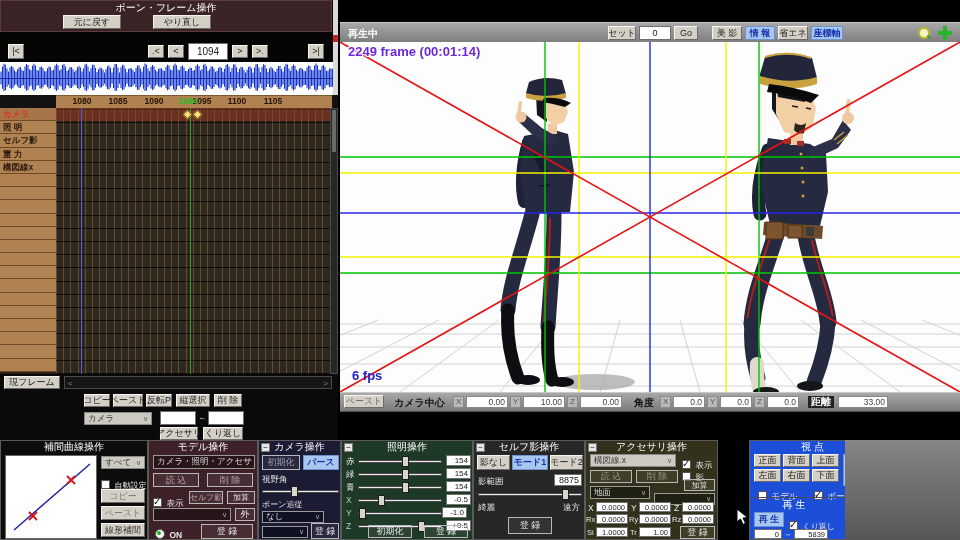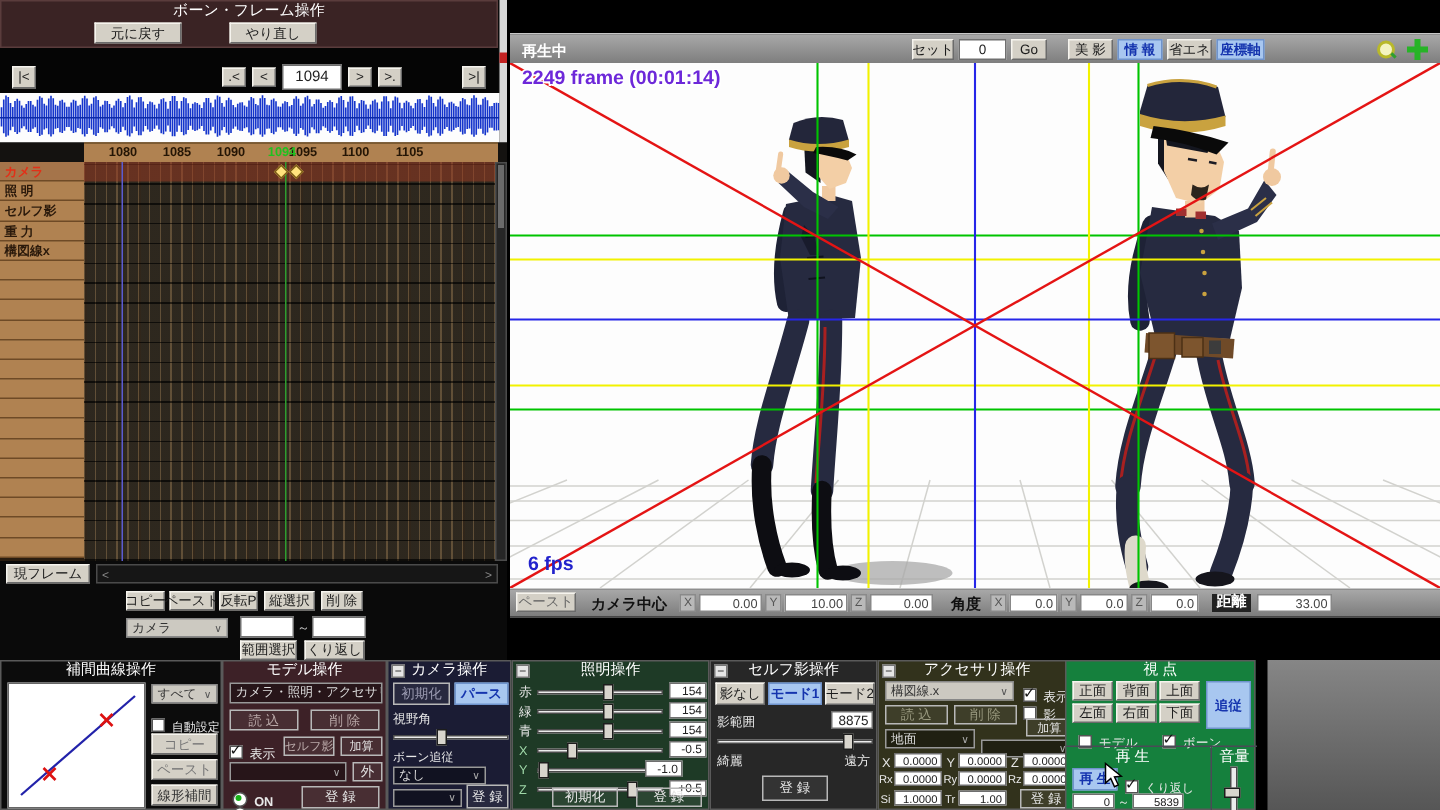--- a/index.html
+++ b/index.html
@@ -143,21 +143,21 @@
     <div class="btn abs" style="left:146px;top:394px;width:26px;height:13px;">反転P</div>
     <div class="btn abs" style="left:176px;top:394px;width:34px;height:13px;">縦選択</div>
     <div class="btn abs" style="left:214px;top:394px;width:28px;height:13px;">削 除</div>
     <div class="sel sel-light abs" style="left:84px;top:412px;width:68px;height:13px;">
       <span>カメラ</span>
         <span class="arr">∨</span>
     </div>
     <input class="tfield abs" style="left: 160px; top: 411px; width: 36px; height: 14px;" value="">
     <span class="abs lbl" style="left:198px;top:414px;color:#ccc;">～</span>
     <input class="tfield abs" style="left: 208px; top: 411px; width: 36px; height: 14px;" value="">
-    <div class="btn abs" style="left:160px;top:427px;width:38px;height:13px;">範囲選択</div>
+    <div class="btn abs" style="left:160px;top:427px;width:38px;height:13px;">アクセサリ</div>
     <div class="btn abs" style="left:203px;top:427px;width:40px;height:13px;">くり返し</div>
   </div>
 
   <div class="abs" style="left:340px;top:0;width:620px;height:440px;background:#000;">
 
     <div class="abs vph" style="left:0;top:22px;width:620px;height:20px;">
       <span class="abs" style="left:8px;top:4px;font-size:10px;color:#fff;font-weight:bold;">再生中</span>
       <div class="btn abs" style="left:268px;top:3px;width:28px;height:14px;">セット</div>
       <input class="tfield abs" style="left: 299px; top: 3px; width: 32px; height: 14px; text-align: center;" value="0">
       <div class="btn abs" style="left:334px;top:3px;width:24px;height:14px;">Go</div>
@@ -414,21 +414,21 @@
         <div class="abs" style="top:39px;width:132px;height:12px;">
           <span class="lbl abs" style="left:4px;top:2px;color:#9fd8a8;">X</span>
           <div class="strack" style="left:16px;top:5px;width:84px;"></div>
           <div class="sthumb" style="left:36px;top:1px;"></div>
           <input class="tfield abs" style="left: 104px; top: 0px; width: 25px; height: 11px; font-size: 8px;" value="-0.5">
         </div>
         <div class="abs" style="top:52px;width:132px;height:12px;">
           <span class="lbl abs" style="left:4px;top:2px;color:#9fd8a8;">Y</span>
           <div class="strack" style="left:16px;top:5px;width:84px;"></div>
           <div class="sthumb" style="left:17px;top:1px;"></div>
-          <input class="tfield abs" style="left: 88px; top: 0px; width: 25px; height: 11px; font-size: 8px;" value="-1.0">
+          <input class="tfield abs" style="left: 100px; top: 0px; width: 25px; height: 11px; font-size: 8px;" value="-1.0">
         </div>
         <div class="abs" style="top:65px;width:132px;height:12px;">
           <span class="lbl abs" style="left:4px;top:2px;color:#9fd8a8;">Z</span>
           <div class="strack" style="left:16px;top:5px;width:84px;"></div>
           <div class="sthumb" style="left:76px;top:1px;"></div>
           <input class="tfield abs" style="left: 104px; top: 0px; width: 25px; height: 11px; font-size: 8px;" value="+0.5">
         </div>
       </div>
       <div class="dbtn abs" style="left:26px;top:84px;width:44px;height:13px;">初期化</div>
       <div class="dbtn abs" style="left:82px;top:84px;width:44px;height:13px;">登 録</div>
@@ -487,21 +487,21 @@
       <input class="tfield abs" style="left: 53px; top: 73px; width: 32px; height: 10px; font-size: 7.5px;" value="0.0000">
       <span class="lbl abs" style="left:86px;top:75px;font-size:7.5px;">Rz</span>
       <input class="tfield abs" style="left: 96px; top: 73px; width: 32px; height: 10px; font-size: 7.5px;" value="0.0000">
       <span class="lbl abs" style="left:1px;top:88px;font-size:7.5px;">Si</span>
       <input class="tfield abs" style="left: 10px; top: 86px; width: 32px; height: 10px; font-size: 7.5px;" value="1.0000">
       <span class="lbl abs" style="left:44px;top:88px;font-size:7.5px;">Tr</span>
       <input class="tfield abs" style="left: 53px; top: 86px; width: 32px; height: 10px; font-size: 7.5px;" value="1.00">
       <div class="dbtn abs" style="left:94px;top:85px;width:35px;height:13px;">登 録</div>
     </div>
 
-    <div class="panel" style="left:710px;width:127px;background:#15803d;">
+    <div class="panel" style="left:749px;width:127px;background:#1d4ed8;">
       <div class="ptitle">視 点</div>
       <div class="btn abs" style="left:4px;top:13px;width:27px;height:13px;">正面</div>
       <div class="btn abs" style="left:33px;top:13px;width:27px;height:13px;">背面</div>
       <div class="btn abs" style="left:62px;top:13px;width:27px;height:13px;">上面</div>
       <div class="btn abs" style="left:4px;top:28px;width:27px;height:13px;">左面</div>
       <div class="btn abs" style="left:33px;top:28px;width:27px;height:13px;">右面</div>
       <div class="btn abs" style="left:62px;top:28px;width:27px;height:13px;">下面</div>
       <div class="bbtn abs" style="left:93px;top:13px;width:30px;height:32px;">追従</div>
       <div class="abs" style="left:8px;top:44px;">
         <span class="cbx"></span>

